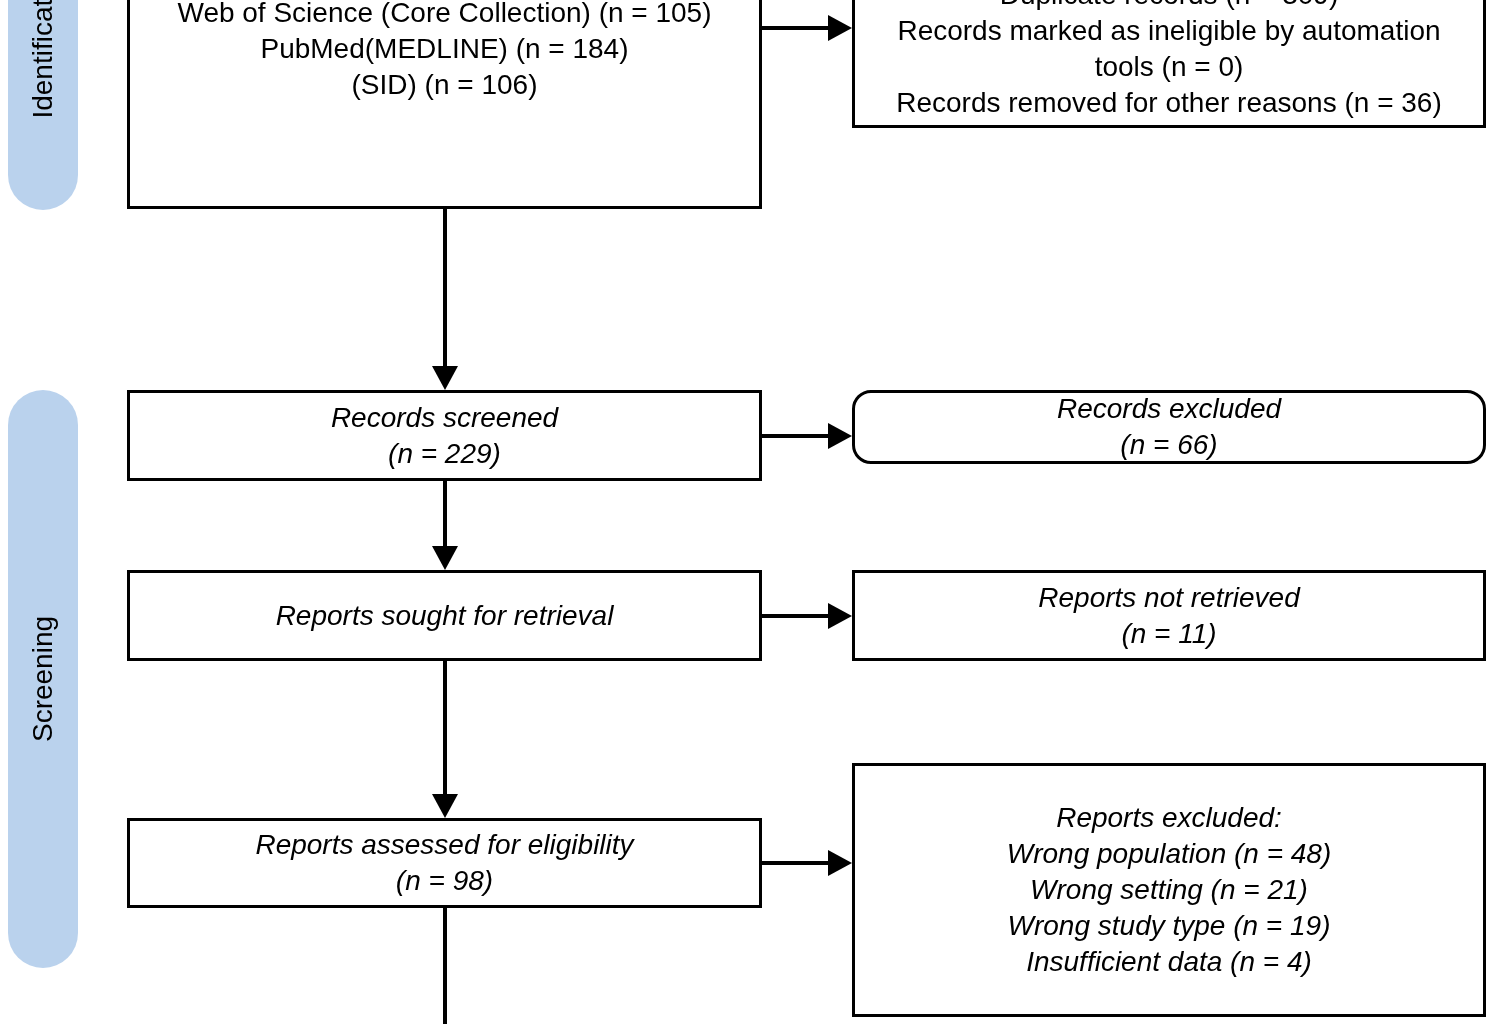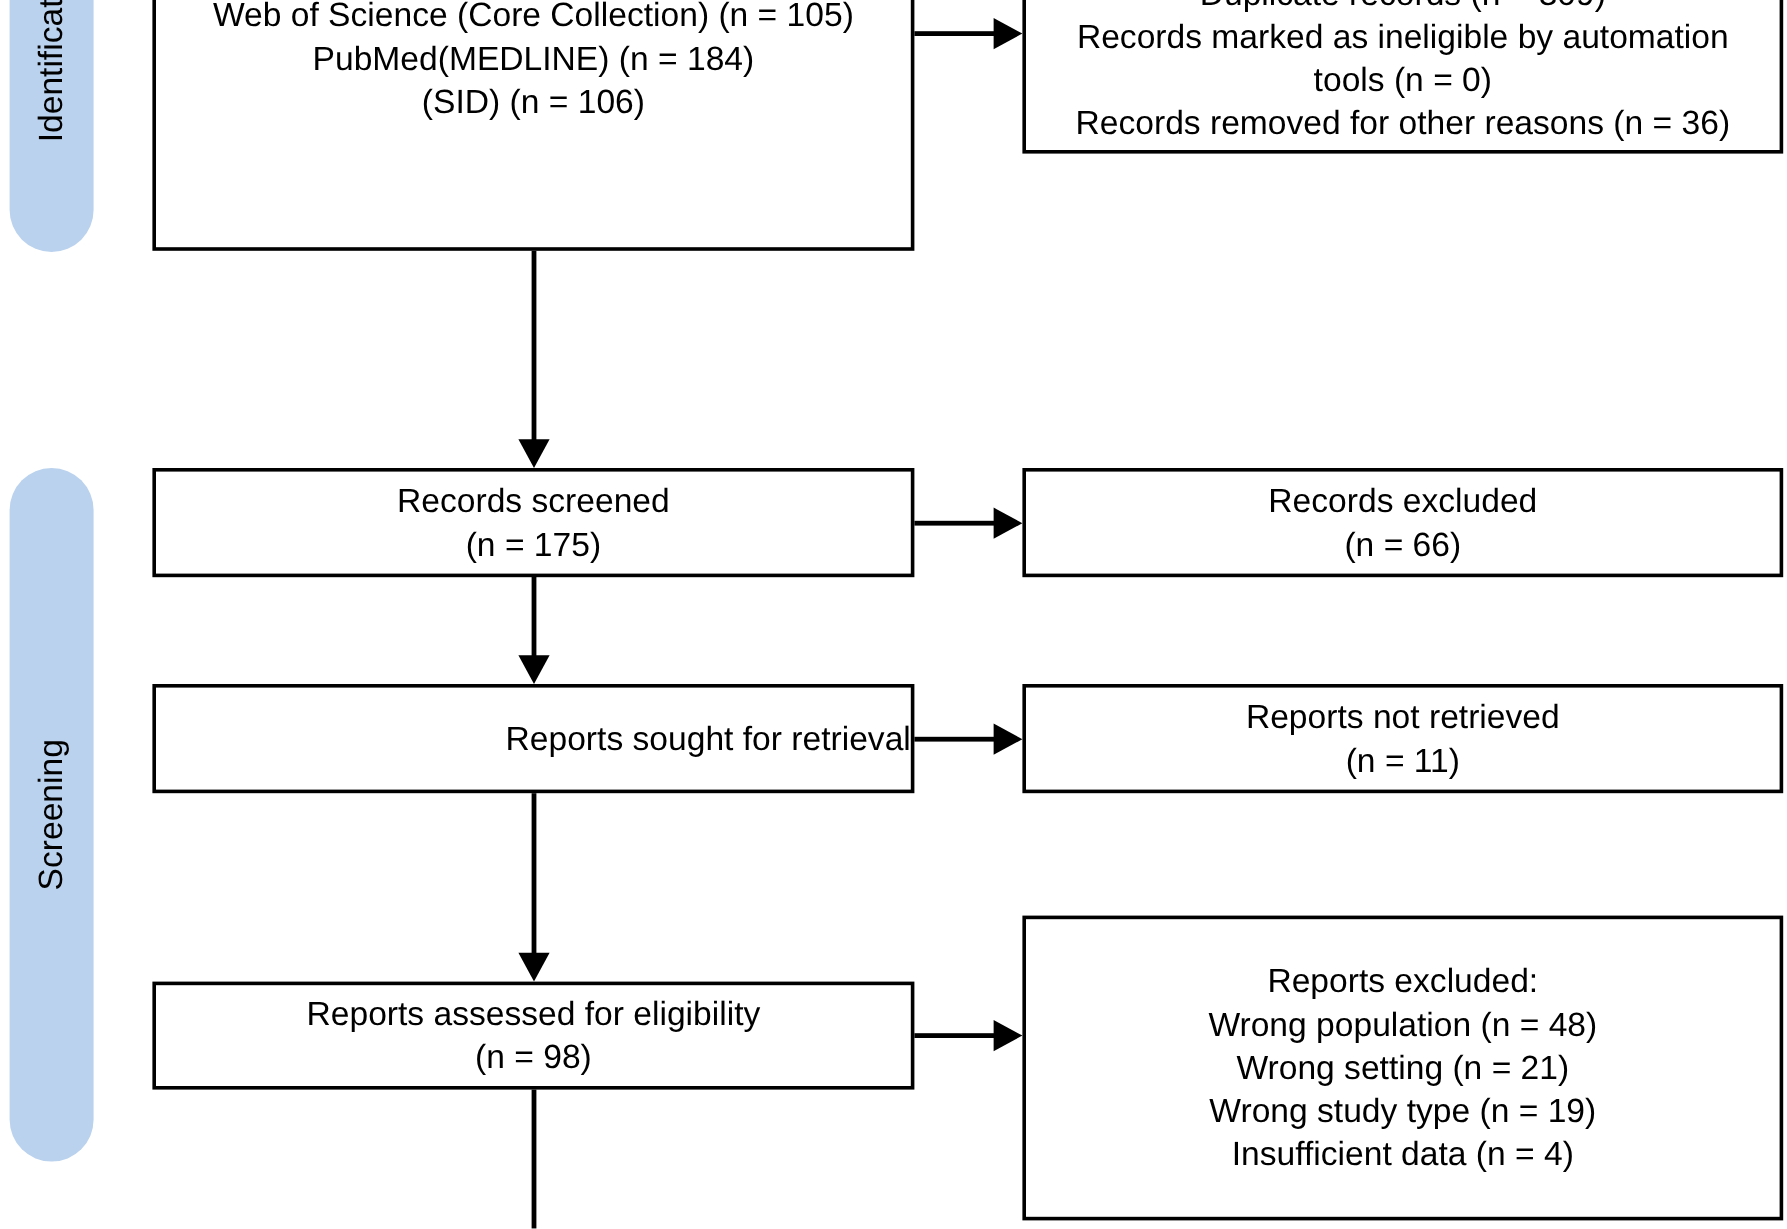--- a/index.html
+++ b/index.html
@@ -37,34 +37,35 @@
     box-sizing: border-box;
     background: #ffffff;
     border: 3px solid #000000;
     text-align: center;
   }
   .fbox .line { display: block; }
   .fbox.centered {
     display: flex;
     flex-direction: column;
     justify-content: center;
+    font-style: italic;
   }
   .fbox .abs-content {
     position: absolute;
     left: 0;
     right: 0;
   }
 
   #box-sources          { left: 127px; top: -50px; width: 635px; height: 259px; }
   #box-sources .abs-content { top: 42px; }
   #box-records-removed  { left: 852px; top: -50px; width: 634px; height: 178px; }
   #box-records-removed .abs-content { top: 24px; }
   #box-records-screened { left: 127px; top: 390px; width: 635px; height: 91px; }
-  #box-records-excluded { left: 852px; top: 390px; width: 634px; height: 91px; }
-  #box-reports-sought   { left: 127px; top: 570px; width: 635px; height: 91px; text-align: right; }
+  #box-records-excluded { left: 852px; top: 390px; width: 634px; height: 74px; border-radius: 19px; }
+  #box-reports-sought   { left: 127px; top: 570px; width: 635px; height: 91px; }
   #box-reports-notret   { left: 852px; top: 570px; width: 634px; height: 91px; text-align: center; }
   #box-reports-assessed { left: 127px; top: 818px; width: 635px; height: 90px; align-items: center; }
   #box-reports-excluded { left: 852px; top: 763px; width: 634px; height: 254px; }
 
   .shaft-v { position: absolute; width: 4px; background: #000000; }
   .shaft-h { position: absolute; height: 4px; background: #000000; }
   .head-down {
     position: absolute; width: 0; height: 0;
     border-left: 13px solid transparent;
     border-right: 13px solid transparent;
@@ -118,21 +119,21 @@
     <div class="abs-content">
       <span class="line">Duplicate records (n = 309)</span>
       <span class="line">Records marked as ineligible by automation</span>
       <span class="line">tools (n = 0)</span>
       <span class="line">Records removed for other reasons (n = 36)</span>
     </div>
   </div>
 
   <div class="fbox centered" id="box-records-screened">
     <span class="line">Records screened</span>
-    <span class="line">(n = 175)</span>
+    <span class="line">(n = 229)</span>
   </div>
 
   <div class="fbox centered" id="box-records-excluded">
     <span class="line">Records excluded</span>
     <span class="line">(n = 66)</span>
   </div>
 
   <div class="fbox centered" id="box-reports-sought">
     <span class="line">Reports sought for retrieval</span>
   </div>

